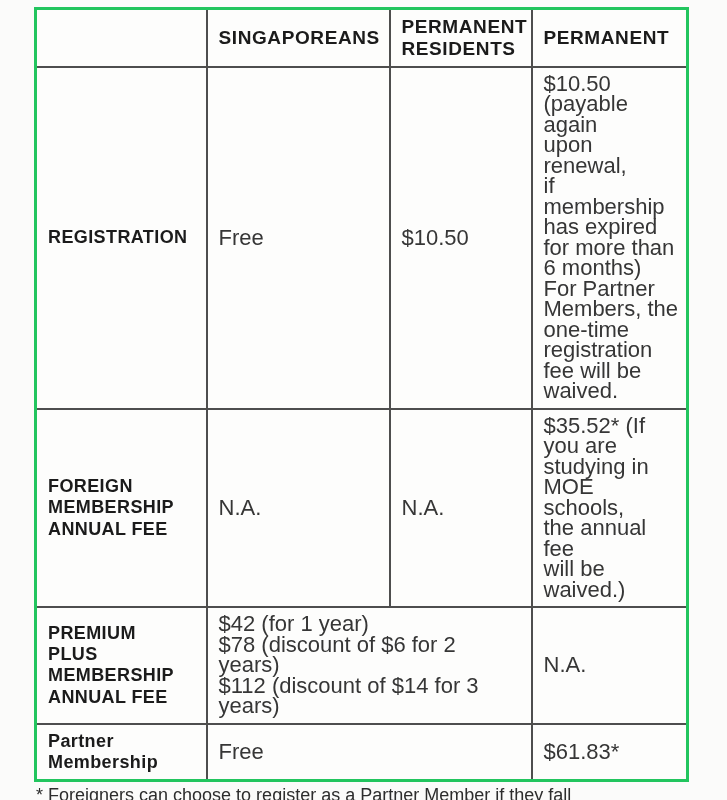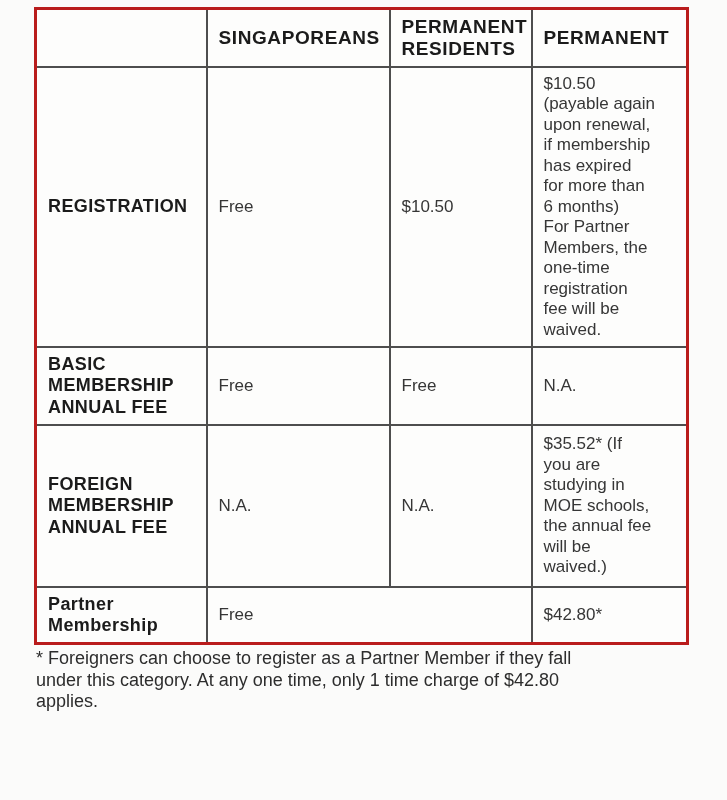--- a/index.html
+++ b/index.html
@@ -14,21 +14,21 @@
     height: 800px;
     box-sizing: border-box;
     padding: 7px 0 0 34px;
     overflow: hidden;
   }
   table.fee-table {
     border-collapse: collapse;
     table-layout: fixed;
     width: 652px;
     background: #fdfdfc;
-    border: 3px solid #b91c1c;
+    border: 3px solid #22c55e;
   }
   .fee-table th, .fee-table td {
     border: 2px solid #4e4e4e;
     vertical-align: middle;
     text-align: left;
     padding: 6px 8px 6px 11px;
     box-sizing: border-box;
     overflow: hidden;
   }
   .fee-table thead th {
@@ -40,21 +40,21 @@
   }
   .rowlabel {
     font-size: 18px;
     font-weight: bold;
     letter-spacing: 0.4px;
     color: #1b1b1b;
     white-space: pre-line;
     line-height: 1.18;
   }
   .fee-table td {
-    font-size: 17px;
+    font-size: 22px;
     color: #363636;
   }
   .multiline {
     white-space: pre-line;
     line-height: 20.5px;
     font-size: 17px;
   }
   tr.r-header   { height: 55px; }
   tr.r-reg      { height: 277px; }
   tr.r-basic    { height: 72px; }
@@ -101,47 +101,49 @@
 has expired
 for more than
 6 months)
 For Partner
 Members, the
 one-time
 registration
 fee will be
 waived.</td>
       </tr>
-      <tr class="r-basic">
-        <th class="rowlabel">BASIC
-MEMBERSHIP
-ANNUAL FEE</th>
-        <td>Free</td>
-        <td>Free</td>
-        <td>N.A.</td>
-      </tr>
       <tr class="r-foreign">
         <th class="rowlabel">FOREIGN
 MEMBERSHIP
 ANNUAL FEE</th>
         <td>N.A.</td>
         <td>N.A.</td>
         <td class="multiline">$35.52* (If
 you are
 studying in
 MOE schools,
 the annual fee
 will be
 waived.)</td>
       </tr>
+      <tr class="r-premium">
+        <th class="rowlabel">PREMIUM
+PLUS
+MEMBERSHIP
+ANNUAL FEE</th>
+        <td colspan="2" class="multiline">$42 (for 1 year)
+$78 (discount of $6 for 2 years)
+$112 (discount of $14 for 3 years)</td>
+        <td>N.A.</td>
+      </tr>
       <tr class="r-partner">
         <th class="rowlabel">Partner
 Membership</th>
         <td colspan="2">Free</td>
-        <td>$42.80*</td>
+        <td>$61.83*</td>
       </tr>
     </tbody>
   </table>
 
   <p class="footnote">* Foreigners can choose to register as a Partner Member if they fall
 under this category. At any one time, only 1 time charge of $42.80
 applies.</p>
 </div>
 
 </body></html>

